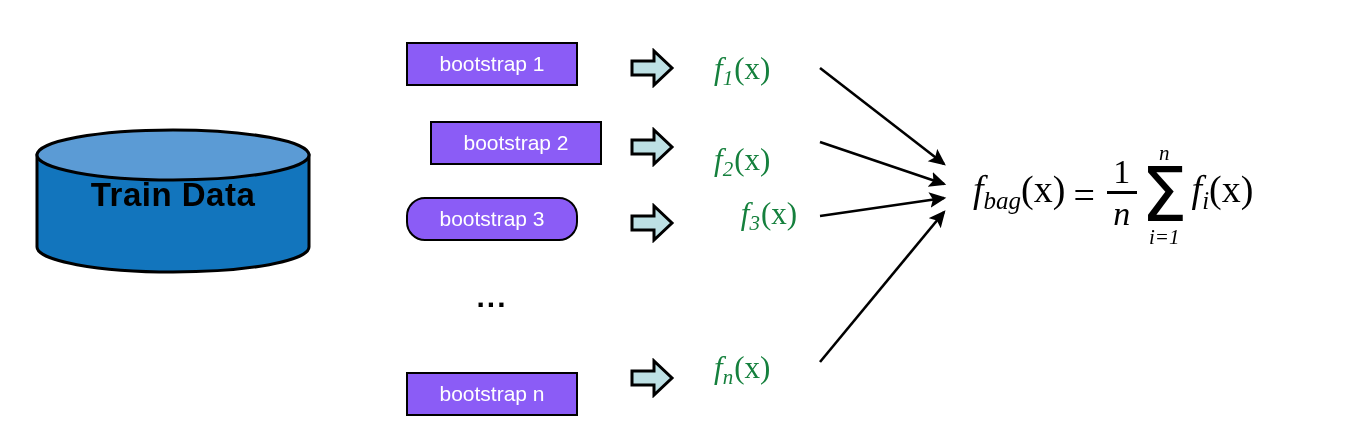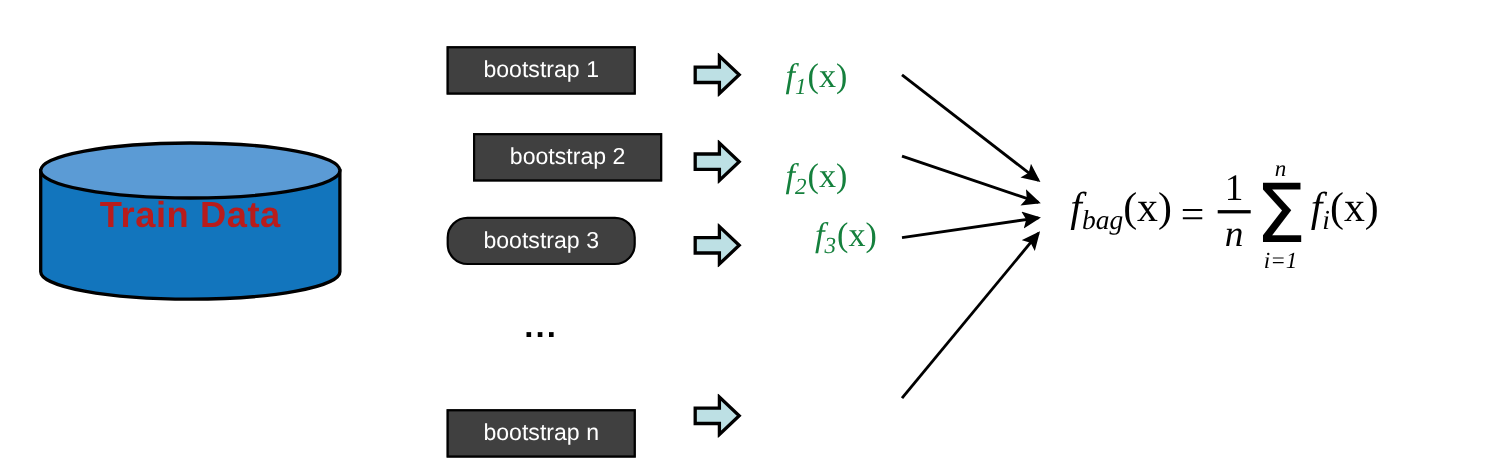--- a/index.html
+++ b/index.html
@@ -33,35 +33,35 @@
     top: 128px;
     width: 276px;
     height: 146px;
   }
   #train-data-label {
     position: absolute;
     left: 35px;
     top: 175px;
     width: 276px;
     text-align: center;
-    color: #b91c1c;
+    color: #000000;
     font-family: "Liberation Sans", sans-serif;
     font-weight: bold;
     font-size: 33px;
     letter-spacing: 0.5px;
     line-height: 40px;
     white-space: nowrap;
   }
   
   .bootstrap-box {
     position: absolute;
     left: 406px;
     width: 172px;
     height: 44px;
-    background: #404040;
+    background: #8b5cf6;
     border: 2px solid #000000;
     box-sizing: border-box;
     display: flex;
     align-items: center;
     justify-content: center;
   }
   .bootstrap-box-label {
     color: #ffffff;
     font-family: "Liberation Sans", sans-serif;
     font-size: 21px;
@@ -235,20 +235,23 @@
   </svg>
 
   <div class="fx-label" id="fx-label-0">
     <span>f</span><span class="sub">1</span><span class="paren">(x)</span>
   </div>
   <div class="fx-label" id="fx-label-1">
     <span>f</span><span class="sub">2</span><span class="paren">(x)</span>
   </div>
   <div class="fx-label" id="fx-label-2">
     <span>f</span><span class="sub">3</span><span class="paren">(x)</span>
+  </div>
+  <div class="fx-label" id="fx-label-3">
+    <span>f</span><span class="sub">n</span><span class="paren">(x)</span>
   </div>
 
   <svg class="layer-svg" viewBox="0 0 1350 422">
     <defs>
       <marker id="head" markerWidth="7" markerHeight="7" refX="5.6" refY="3" orient="auto" markerUnits="strokeWidth">
         <path d="M0,0 L6.5,3 L0,6 L1.3,3 Z" fill="#000000"></path>
       </marker>
     </defs>
     <line x1="820" y1="68" x2="944" y2="164" stroke="#000000" stroke-width="2.6" marker-end="url(#head)"></line>
     <line x1="820" y1="142" x2="944" y2="184" stroke="#000000" stroke-width="2.6" marker-end="url(#head)"></line>

